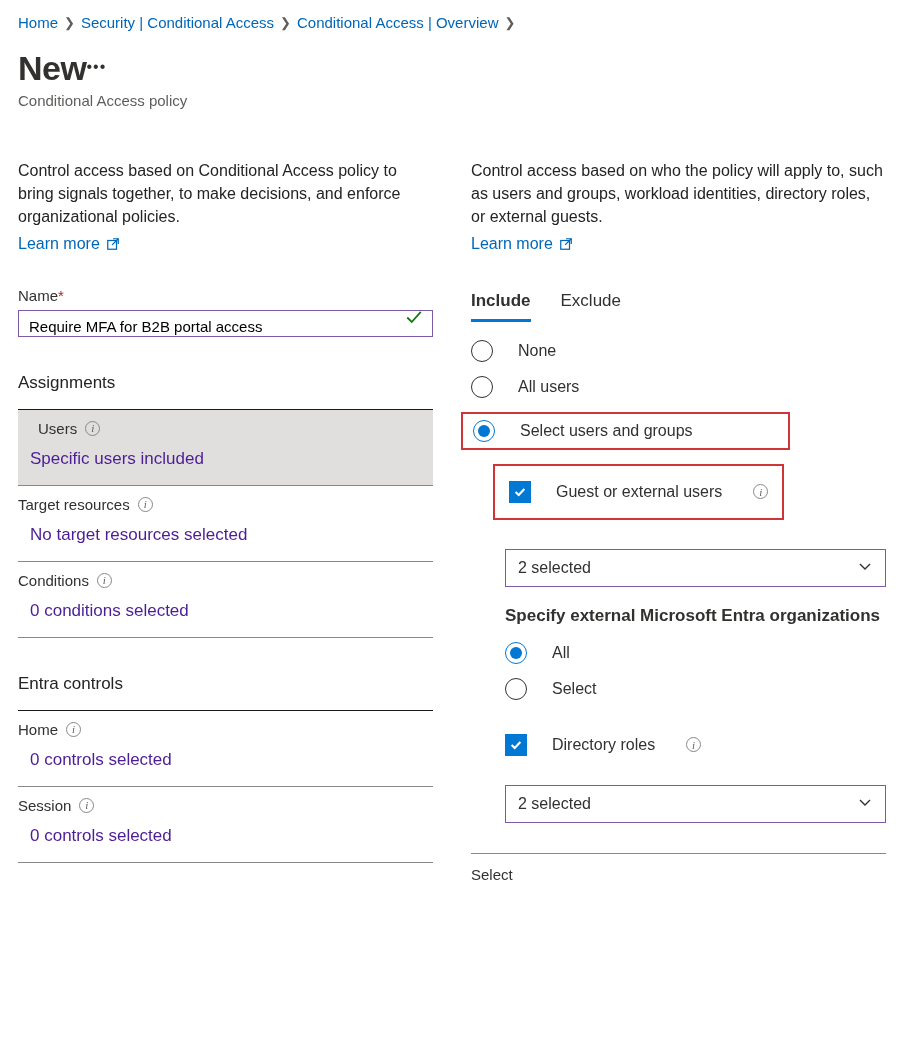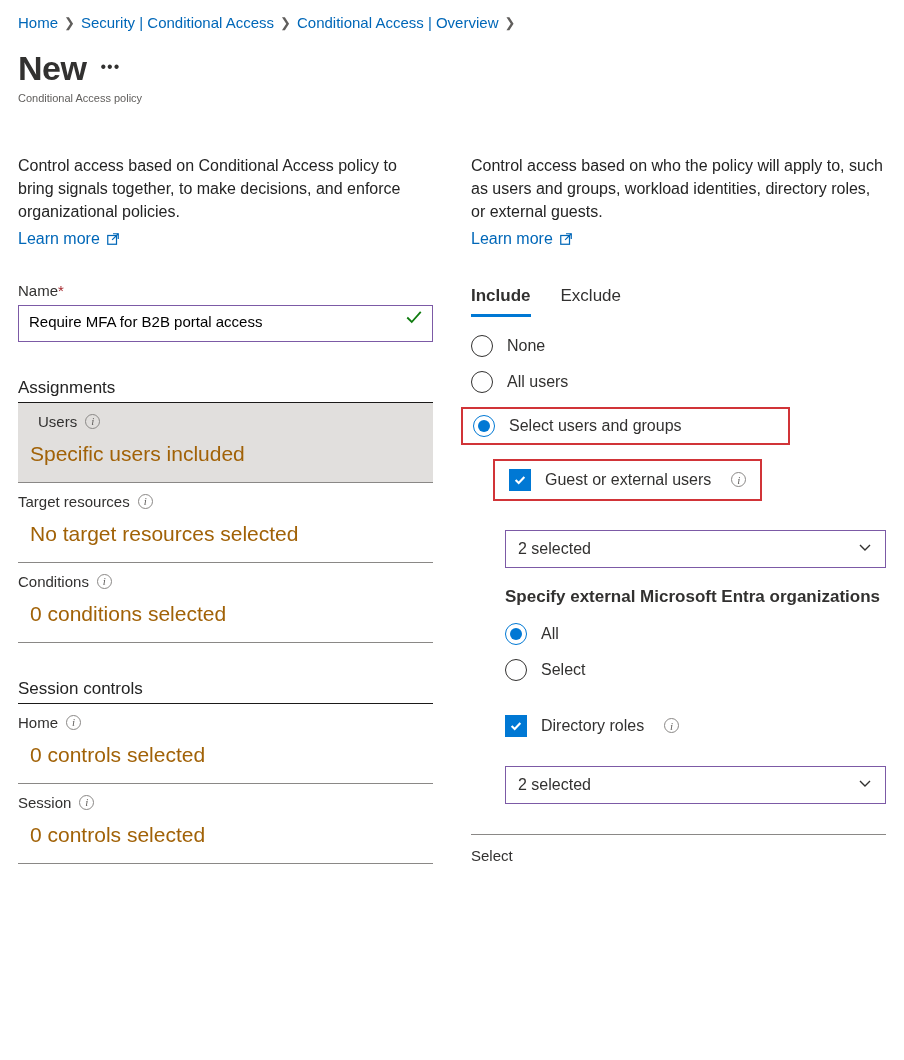--- a/index.html
+++ b/index.html
@@ -8,52 +8,52 @@
     font-family: "Segoe UI", -apple-system, BlinkMacSystemFont, Arial, sans-serif;
     font-size: 13px;
     color: #323130;
     background: #fff;
     width: 904px;
   }
   .page { padding: 14px 18px 24px; }
   .breadcrumb { font-size: 15px; display: flex; align-items: center; flex-wrap: wrap; gap: 6px; margin-bottom: 10px;}
   .bc-link { color: #0067b8; cursor: pointer; }
   .bc-sep { color: #605e5c; font-size: 13px;}
-  .title-row { display:flex; align-items:center; gap:14px; margin-top:18px;}
+  .title-row { display:flex; align-items:center; margin-top:18px;}
   h1 { font-size: 34px; font-weight: 600; margin: 0; letter-spacing: -0.5px;}
   .more-dots { color:#323130; font-size:16px; letter-spacing:1px; line-height:1; padding-bottom:4px; cursor:pointer;}
-  .subtitle { font-size: 11px; color: #605e5c; margin-top: 4px; }
+  .subtitle { font-size: 15px; color: #605e5c; margin-top: 4px; }
   .cols { display:flex; gap: 38px; margin-top: 50px;}
   .col { flex:1 1 0; min-width: 0;}
   .intro { font-size: 16px; line-height: 1.45; color: #242424; margin-bottom: 6px;}
   .learn-more { color:#0067b8; font-size:16px; cursor:pointer; display:inline-flex; align-items:center; gap:6px;}
   .ext-icon { width:14px; height:14px; display:inline-block;}
   .field-label { font-size:15px; color:#323130; margin-top: 34px; display:flex; align-items:center; gap:0;}
   .req { color:#a4262c; }
-  .text-input { margin-top:6px; border:1px solid #7c5aa6; padding:7px 36px 11px 10px; font-size:15px; width:100%; position:relative; background:#fff;}
+  .text-input { margin-top:6px; border:1px solid #7c5aa6; padding:7px 36px 1px 10px; font-size:15px; width:100%; position:relative; background:#fff;}
   .text-input.valid { border-color:#605e5c; border:1px solid #7c5aa6;}
   .input-wrap { position:relative; }
   .check-icon { position:absolute; right:10px; top:50%; transform:translateY(-50%); color:#107c10; font-size:18px;}
-  .section-h { font-size:17px; color:#242424; margin-top:36px; padding-bottom:4px; border-bottom:1px solid #1b1a19;}
+  .section-h { font-size:17px; color:#242424; margin-top:36px; padding-bottom:16px; border-bottom:1px solid #1b1a19;}
   .subsection { border-bottom:1px solid #8a8886; }
   .sub-label { font-size:15px; color:#323130; display:flex; align-items:center; gap:8px; padding:10px 0 2px; }
   .sub-label.active-bg { background:#e1dfdd; padding-left:20px; }
-  .sub-link { font-size:21px; color:#a16207; cursor:pointer; display:block; padding:10px 0 16px 12px;}
+  .sub-link { font-size:17px; color:#4c1d95; cursor:pointer; display:block; padding:10px 0 16px 12px;}
   .info-icon {
     width:15px; height:15px; border:1px solid #8a8886; border-radius:50%;
     display:inline-flex; align-items:center; justify-content:center;
     font-size:11px; font-style:italic; font-family:Georgia,serif; color:#605e5c;
     cursor:pointer;
   }
   
   .tabs { display:flex; gap:30px; margin-top:38px; font-size:17px; }
   .tab { padding-bottom:8px; cursor:pointer; color:#323130;}
   .tab.active { font-weight:600; border-bottom:3px solid #0078d4;}
   .radio-list { margin-top:18px; display:flex; flex-direction:column; gap:14px;}
-  .radio-row, .check-row { display:flex; align-items:center; gap:14px; font-size:16px; cursor:pointer;}
+  .radio-row, .check-row { display:flex; align-items:center; gap:25px; font-size:16px; cursor:pointer;}
   .radio {
     width:22px; height:22px; border:1px solid #323130; border-radius:50%;
     display:inline-flex; align-items:center; justify-content:center; background:#fff;
   }
   .radio.sel { border-color:#0078d4; }
   .radio.sel::after { content:""; width:12px; height:12px; border-radius:50%; background:#0078d4;}
   .highlight-red { border:2px solid #d13438; padding:6px 10px; }
   .nested { margin-left: 34px; margin-top: 10px;}
   .checkbox {
     width:22px; height:22px; border:1px solid #323130; background:#fff;
@@ -68,21 +68,21 @@
     cursor:pointer; background:#fff;
   }
   .dd-caret { color:#323130; }
   .specify-h { font-size:17px; font-weight:600; margin-top:18px; line-height:1.35;}
   .sub-radio-list { margin-top:14px; display:flex; flex-direction:column; gap:14px;}
   .check-block { margin-top:34px; }
   .hr-light { border:none; border-top:1px solid #8a8886; margin:30px 0 0;}
   .select-sec-label { font-size:15px; color:#323130; margin-top:12px;}
   .select-link { font-size:16px; color:#0067b8; cursor:pointer; display:block; padding:14px 0 4px 12px;}
   .redwrap1 { margin-left:-10px; margin-right: 96px;}
-  .redwrap2 { margin-top:14px; margin-left:22px; padding:8px 14px; display:inline-flex;}
+  .redwrap2 { margin-top:14px; margin-left:22px; padding:15px 14px; display:inline-flex;}
 </style>
 </head>
 <body>
 
 <div class="page">
 
   <div class="breadcrumb">
     <span class="bc-link">Home</span>
     <span class="bc-sep">❯</span>
     <span class="bc-link">Security | Conditional Access</span>
@@ -142,21 +142,21 @@
       </div>
 
       <div class="subsection">
         <div class="sub-label">
           <span>Conditions</span>
           <span class="info-icon">i</span>
         </div>
         <span class="sub-link">0 conditions selected</span>
       </div>
 
-      <div class="section-h">Session controls</div>
+      <div class="section-h">Entra controls</div>
 
       <div class="subsection">
         <div class="sub-label">
           <span>Home</span>
           <span class="info-icon">i</span>
         </div>
         <span class="sub-link">0 controls selected</span>
       </div>
 
       <div class="subsection">

